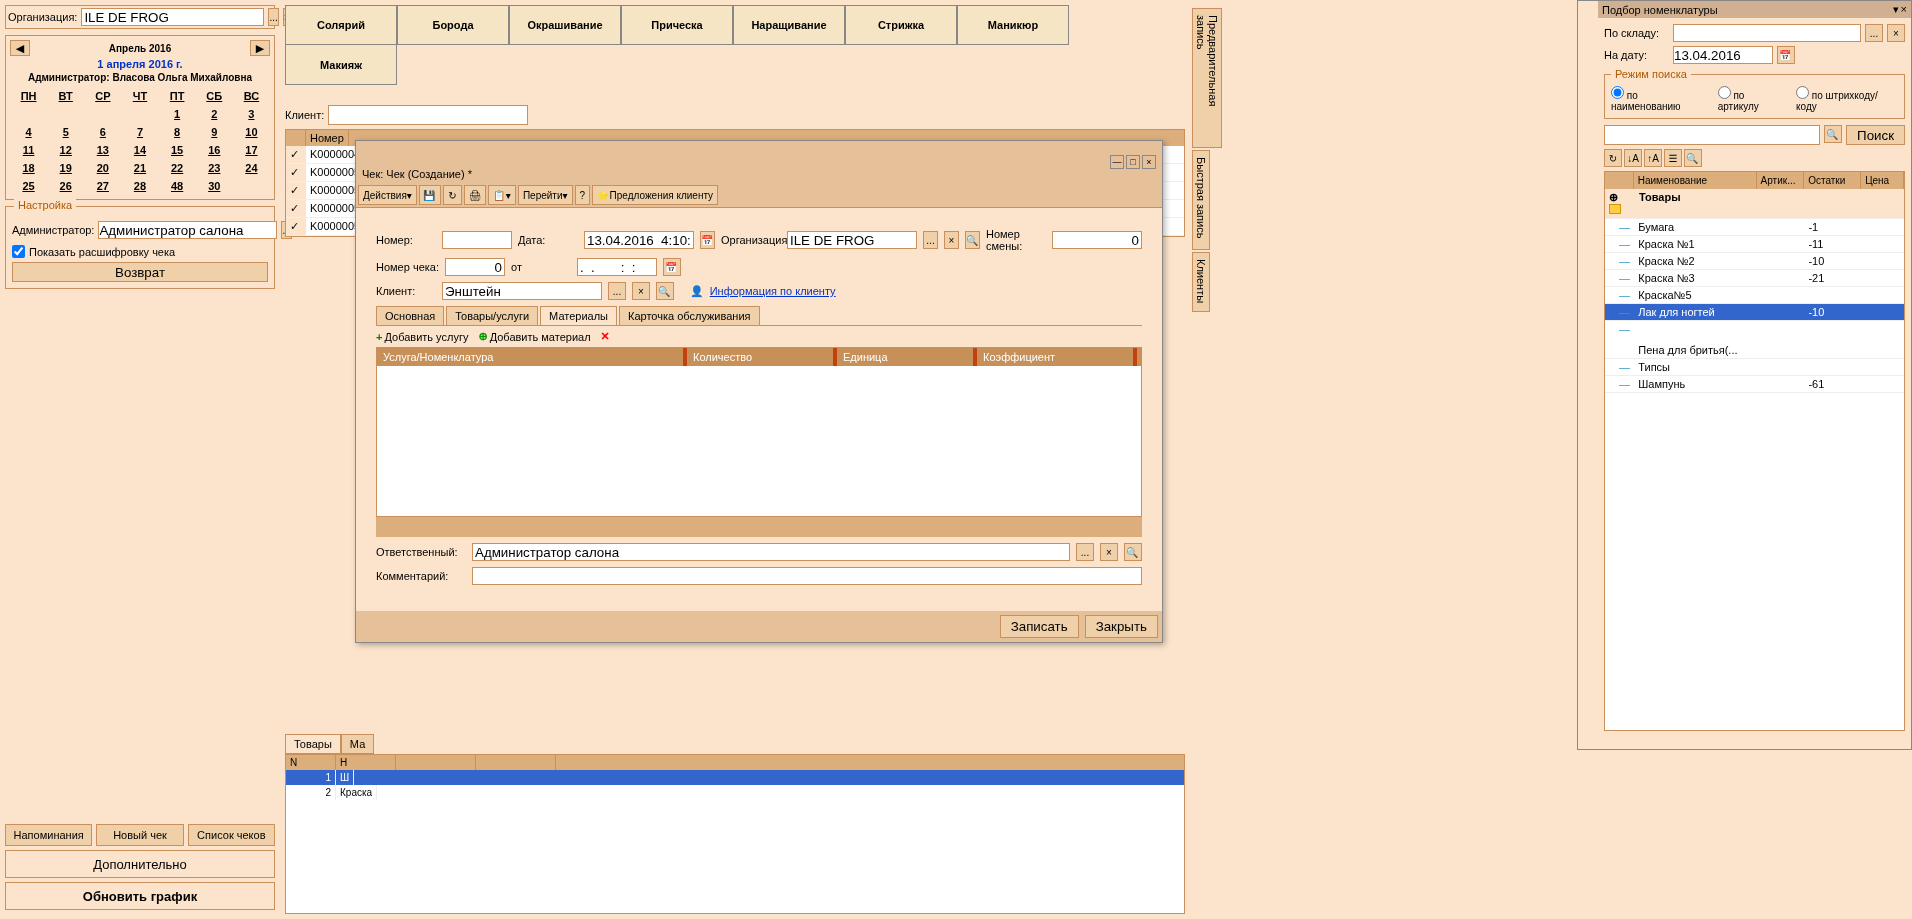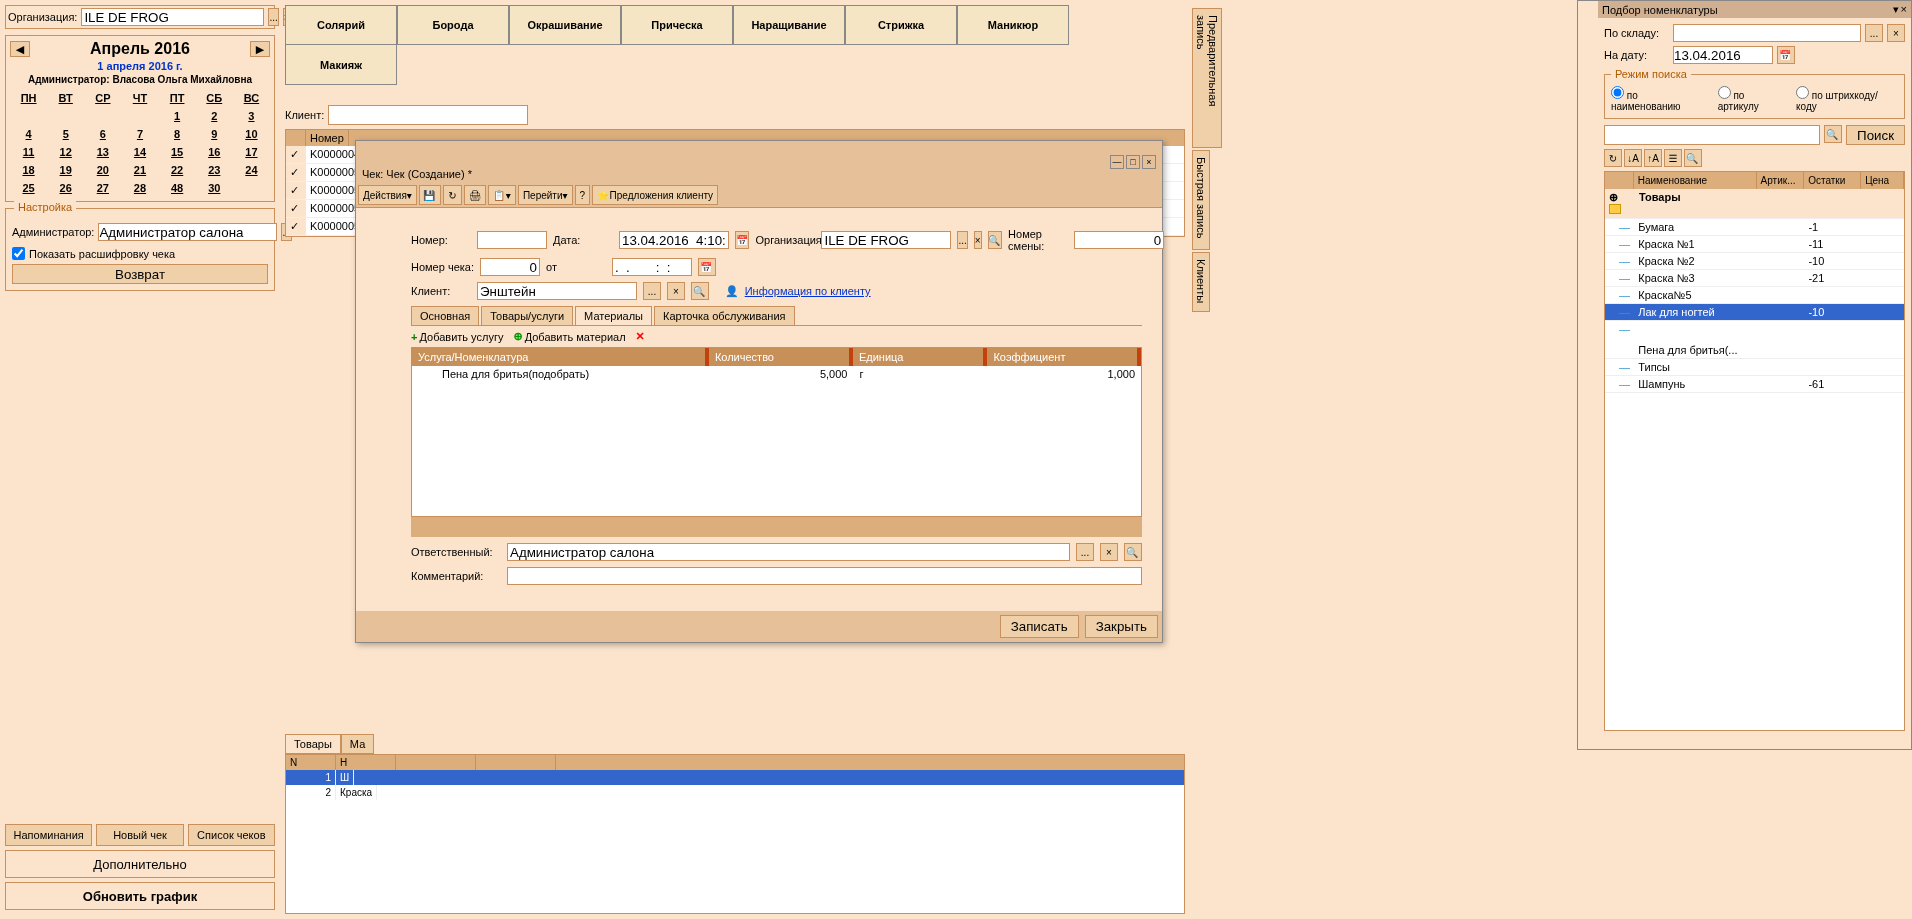--- a/index.html
+++ b/index.html
@@ -8,21 +8,21 @@
 
 .left-panel { position: absolute; left: 5px; top: 5px; width: 270px; }
 .org-row { display: flex; align-items: center; gap: 4px; padding: 2px; border: 1px solid #c9905c; background: #fce4cc; }
 .org-row label { font-size: 11px; }
 .org-input { flex: 1; border: 1px solid #c9905c; background: #fff; height: 18px; padding: 0 2px; }
 .icon-btn { width: 18px; height: 18px; border: 1px solid #c9905c; background: #f0d0a8; cursor: pointer; display: inline-flex; align-items: center; justify-content: center; font-size: 10px; }
 
 .calendar-box { margin-top: 6px; border: 1px solid #c9905c; background: #fce4cc; padding: 4px; }
 .cal-header { display: flex; justify-content: space-between; align-items: center; }
 .cal-nav { width: 20px; height: 16px; border: 1px solid #c9905c; background: #f0d0a8; cursor: pointer; display: flex; align-items: center; justify-content: center; }
-.cal-month { font-weight: bold; font-size: 16px; }
+.cal-month { font-weight: bold; font-size: 10px; }
 .cal-date { text-align: center; color: #0033cc; font-weight: bold; margin-top: 2px; }
 .cal-admin { text-align: center; font-weight: bold; margin-top: 2px; font-size: 10px; }
 .cal-grid { width: 100%; margin-top: 4px; border-collapse: collapse; }
 .cal-grid th, .cal-grid td { width: 14.28%; text-align: center; padding: 3px; font-size: 11px; }
 .cal-grid th { text-decoration: underline; font-weight: bold; }
 .cal-grid td.d { text-decoration: underline; font-weight: bold; cursor: pointer; }
 
 .settings-box { margin-top: 6px; border: 1px solid #c9905c; padding: 6px; position: relative; }
 .settings-box legend { color: #b05a00; position: absolute; top: -8px; left: 8px; background: #fce4cc; padding: 0 4px; font-size: 11px; }
 .settings-row { display: flex; align-items: center; gap: 4px; margin-top: 8px; }
@@ -69,21 +69,21 @@
 .side-tab.short { height: 60px; }
 
 
 .modal { position: absolute; left: 355px; top: 140px; width: 808px; border: 1px solid #888; background: #fce4cc; box-shadow: 2px 2px 6px rgba(0,0,0,0.3); z-index: 100; }
 .modal-title { background: #e5c099; padding: 3px 6px; display: flex; justify-content: space-between; align-items: center; }
 .modal-title-text { font-size: 11px; margin-top: 24px; }
 .modal-title-btns { display: flex; gap: 2px; }
 .modal-title-btns span { width: 14px; height: 14px; border: 1px solid #888; display: flex; align-items: center; justify-content: center; cursor: pointer; font-size: 9px; }
 .modal-toolbar { background: #e5c099; padding: 2px; display: flex; align-items: center; gap: 2px; border-bottom: 1px solid #c9905c; }
 .tbtn { height: 20px; border: 1px solid #c9905c; background: #f0d0a8; padding: 0 4px; cursor: pointer; display: inline-flex; align-items: center; font-size: 10px; }
-.modal-body { padding: 20px; margin-left: 35px; }
+.modal-body { padding: 20px; }
 .form-row { display: flex; align-items: center; gap: 6px; margin-bottom: 6px; }
 .form-row label { font-size: 11px; min-width: 60px; }
 .form-row input { border: 1px solid #c9905c; height: 18px; background: #fff; padding: 0 2px; }
 .link { color: #0033cc; text-decoration: underline; cursor: pointer; }
 
 .inner-tabs { display: flex; border-bottom: 1px solid #c9905c; }
 .inner-tab { border: 1px solid #c9905c; border-bottom: none; padding: 3px 8px; background: #f0d0a8; cursor: pointer; margin-right: 2px; }
 .inner-tab.active { background: #fce4cc; }
 
 .action-row { padding: 4px 0; display: flex; align-items: center; gap: 10px; }
@@ -378,26 +378,20 @@
           <span class="x-ico">✕</span>
         </span>
     </div>
     <div class="mat-table">
       <div class="mat-h">
         <div style="width:310px;">Услуга/Номенклатура</div>
         <div style="width:150px;">Количество</div>
         <div style="width:140px;">Единица</div>
         <div style="width:160px;">Коэффициент</div>
       </div>
-      <div class="mat-row">
-        <div style="width:310px;padding-left:30px;">Пена для бритья(подобрать)</div>
-        <div style="width:150px;text-align:right;">5,000</div>
-        <div style="width:140px;">г</div>
-        <div style="width:160px;text-align:right;">1,000</div>
-      </div>
     </div>
     <div style="height:20px;background:#dcae7c;margin-bottom:6px;"></div>
     <div class="form-row">
       <label style="min-width:90px;">Ответственный:</label>
       <input style="flex: 1 1 0%;" value="Администратор салона">
       <span class="icon-btn">...</span>
       <span class="icon-btn">×</span>
       <span class="icon-btn">🔍</span>
     </div>
     <div class="form-row">

